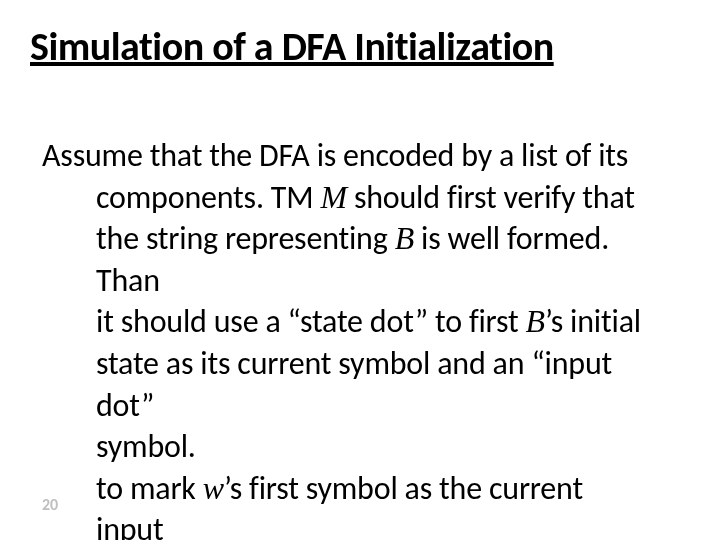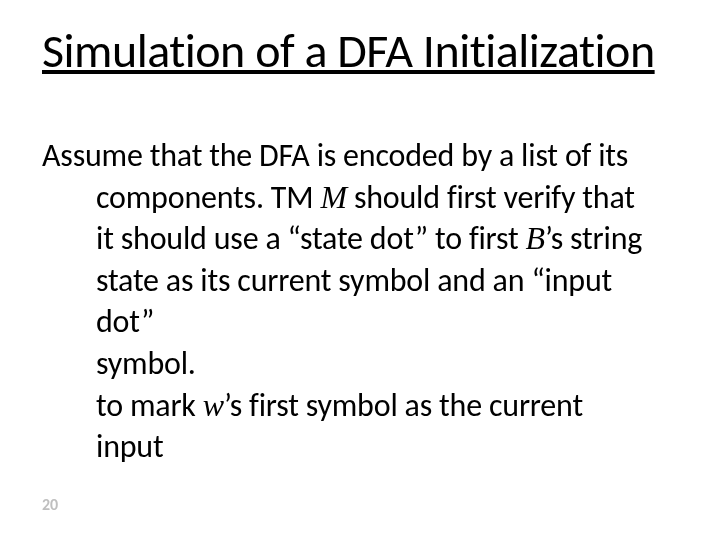--- a/index.html
+++ b/index.html
@@ -14,24 +14,24 @@
   }
   .slide {
     position: relative;
     width: 720px;
     height: 540px;
     box-sizing: border-box;
   }
   .title {
     position: absolute;
     top: 26px;
-    left: 42px;
+    left: 30px;
     right: 42px;
-    font-size: 48px;
-    font-weight: 400;
+    font-size: 40px;
+    font-weight: 700;
     text-decoration: underline;
     line-height: 1.05;
     letter-spacing: -0.5px;
   }
   .body {
     position: absolute;
     top: 135px;
     left: 42px;
     width: 610px;
     font-size: 32px;
@@ -62,21 +62,24 @@
 <div class="slide">
 
   <div class="title">Simulation of a DFA Initialization</div>
 
   <div class="body">
     <span>Assume that the DFA is encoded by a list of its</span>
     <span class="indent">
       <span>components. TM </span><span class="mi">M</span><span> should first verify that</span>
     </span>
     <span class="indent">
-      <span>it should use a “state dot”  to first </span><span class="mi">B</span><span>’s string</span>
+      <span>the string representing </span><span class="mi">B</span><span> is well formed. Than</span>
+    </span>
+    <span class="indent">
+      <span>it should use a “state dot”  to first </span><span class="mi">B</span><span>’s initial</span>
     </span>
     <span class="indent">state as its current symbol and an “input dot”</span>
     <span class="indent">symbol.</span>
     <span class="indent">
       <span>to mark </span><span class="mi">w</span><span>’s first symbol as the current input</span>
     </span>
   </div>
 
   <div class="page-num">20</div>
 

